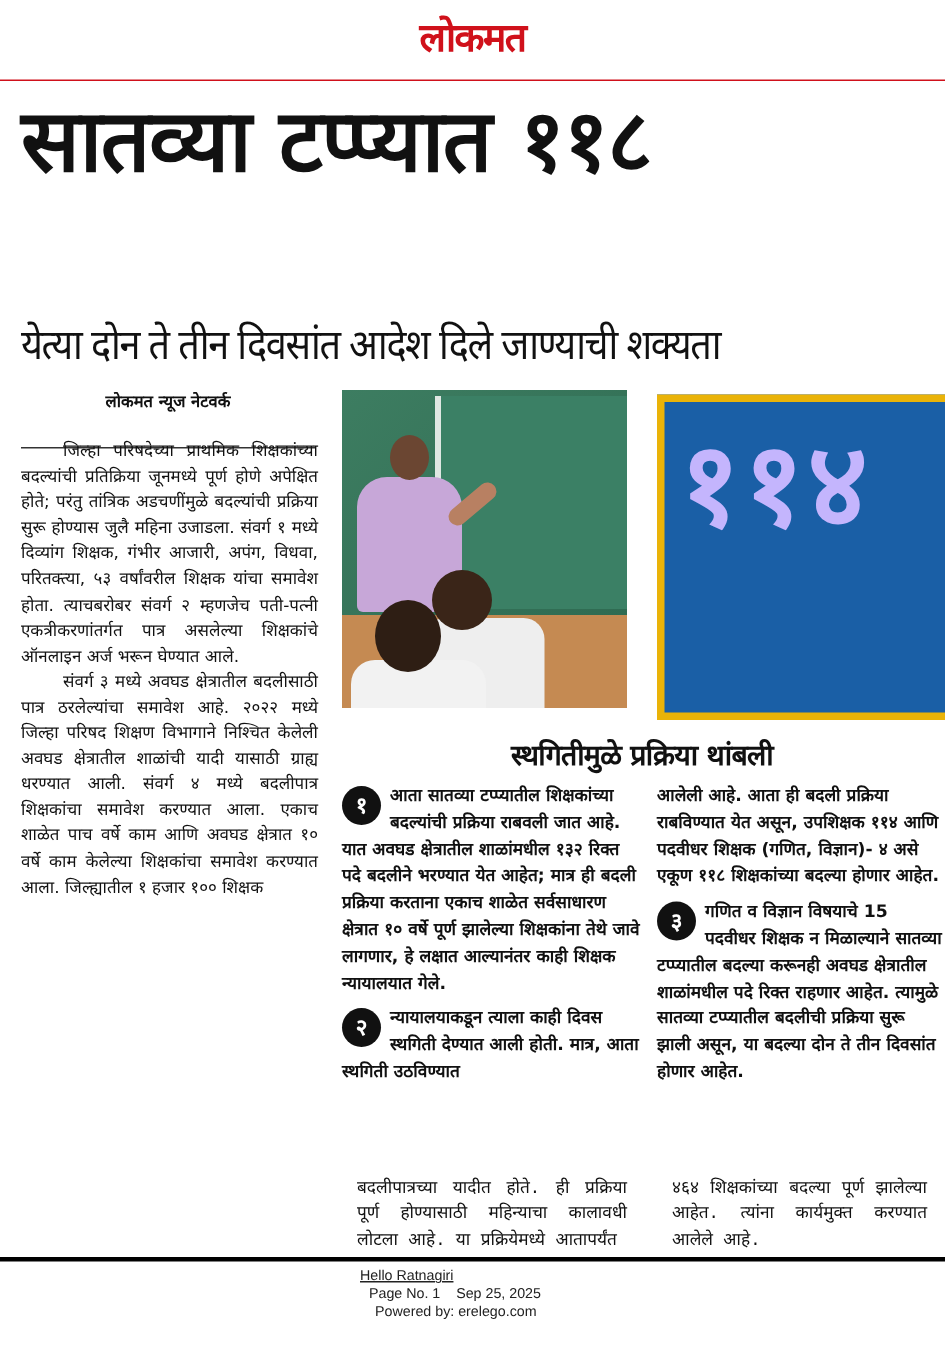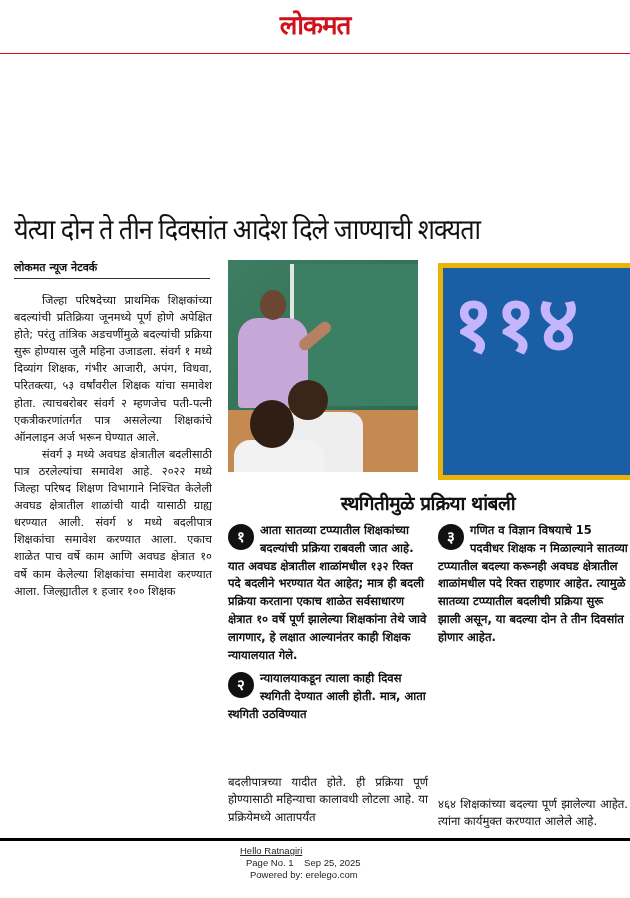--- a/index.html
+++ b/index.html
@@ -2,21 +2,21 @@
 <html><head>
   <meta charset="utf-8">
   <style>
     html, body { margin: 0; padding: 0; background: #ffffff; }
     body { width: 630px; height: 898px; position: relative; overflow: hidden; font-family: "DejaVu Sans", sans-serif; color: #111; }
     .masthead { position: absolute; left: 0; top: 0; width: 580px; height: 54px; }
     .logo { position: absolute; left: 0; width: 630px; top: 6px; text-align: center; color: #d0111b; font-weight: bold; font-size: 26px; font-family: "DejaVu Serif", serif; letter-spacing: -1px; }
     .red-rule { position: absolute; left: 0; top: 53px; width: 630px; height: 1px; background: #d0111b; }
     .headline { position: absolute; left: 14px; top: 60px; width: 610px; font-weight: bold; font-size: 58px; line-height: 68px; letter-spacing: -1px; }
     .subheadline { position: absolute; left: 14px; top: 212px; width: 610px; font-size: 28px; line-height: 36px; font-family: "DejaVu Sans Condensed", "DejaVu Sans", sans-serif; letter-spacing: -1px; transform: scaleX(0.9); transform-origin: left; }
-    .byline { position: absolute; left: 14px; top: 259px; width: 196px; font-size: 11px; font-weight: bold; padding-bottom: 4px; border-bottom: 1px solid #333; }
+    .byline { position: absolute; left: 14px; top: 259px; width: 196px; text-align: center; font-size: 11px; font-weight: bold; padding-bottom: 24px; border-bottom: 1px solid #333; }
     .col1 { position: absolute; left: 14px; top: 292px; width: 198px; font-size: 11.3px; line-height: 17.1px; text-align: justify; }
     .col1 p { margin: 0; }
     .col1 p.indent { text-indent: 28px; }
     .dateline { font-weight: bold; }
     .photo { position: absolute; left: 228px; top: 260px; width: 190px; height: 212px; overflow: hidden; background: #3f7a5e; }
     .board { position: absolute; left: 0; top: 0; width: 190px; height: 150px; background: linear-gradient(135deg, #3d7d61, #2f6b52); }
     .board-frame { position: absolute; left: 62px; top: 4px; width: 128px; height: 142px; background: #3b8065; border-left: 4px solid #dfe7e2; }
     .wall { position: absolute; left: 0; top: 150px; width: 190px; height: 62px; background: #c58a52; }
     .teacher-shirt { position: absolute; left: 10px; top: 58px; width: 70px; height: 90px; background: #c7a7d8; border-radius: 20px 20px 4px 4px; }
     .teacher-head { position: absolute; left: 32px; top: 30px; width: 26px; height: 30px; background: #6b4632; border-radius: 50%; }
@@ -28,37 +28,38 @@
     .infobox { position: absolute; left: 438px; top: 263px; width: 189px; height: 207px; background: #1a5fa6; color: #c4b5fd; border: 5px solid #eab308; }
     .infobox .big { position: absolute; left: 10px; top: 6px; font-size: 78px; font-weight: bold; line-height: 100px; letter-spacing: 2px; }
     .infobox .txt { position: absolute; left: 14px; top: 125px; width: 168px; font-size: 11.5px; font-weight: bold; line-height: 16px; }
     .section-head { position: absolute; left: 228px; top: 490px; width: 400px; text-align: center; font-size: 19px; font-weight: bold; letter-spacing: -0.5px; }
     .col2, .col3 { position: absolute; top: 522px; font-size: 11.5px; line-height: 17.8px; font-weight: bold; }
     .col2 { left: 228px; width: 200px; }
     .col3 { left: 438px; width: 190px; }
     .col2 p, .col3 p { margin: 0 0 6px 0; }
     .num-badge { float: left; width: 26px; height: 26px; border-radius: 50%; background: #111; color: #fff; text-align: center; line-height: 26px; font-size: 15px; font-weight: bold; margin: 2px 6px 0 0; }
     .col2b { position: absolute; left: 228px; top: 774px; width: 200px; font-size: 11.5px; line-height: 17.3px; text-align: justify; }
-    .col3b { position: absolute; left: 438px; top: 796px; width: 190px; font-size: 11.5px; line-height: 17.3px; text-align: justify; }
-    .col2b p, .col3b p { margin: 0; }
+    .col3b { position: absolute; left: 438px; top: 774px; width: 190px; font-size: 11.5px; line-height: 17.3px; text-align: justify; }
+    .col2b p, .col3b p { margin: 10px; font-family: Liberation Mono, monospace; }
     .bottom-rule { position: absolute; left: 0; top: 838px; width: 630px; height: 3px; background: #000; }
     .footer { position: absolute; left: 0; top: 845px; width: 630px; font-family: "Liberation Sans", sans-serif; font-size: 9.5px; line-height: 12px; color: #222; }
     .footer .l1 { position: absolute; left: 240px; top: 0; text-decoration: underline; }
     .footer .l2 { position: absolute; left: 246px; top: 12px; }
     .footer .l3 { position: absolute; left: 250px; top: 24px; }
   </style>
 </head>
 <body>
 
 <div class="masthead">
   <div class="logo">लोकमत</div>
   <div class="red-rule"></div>
 </div>
 
 <div class="headline">
+  <div>सातव्या टप्प्यात ११८</div>
 </div>
 
 <div class="subheadline">येत्या दोन ते तीन दिवसांत आदेश दिले जाण्याची शक्यता</div>
 
 <div class="byline">लोकमत न्यूज नेटवर्क</div>
 
 <div class="col1">
   <p class="indent">जिल्हा परिषदेच्या प्राथमिक शिक्षकांच्या बदल्यांची प्रतिक्रिया जूनमध्ये पूर्ण होणे अपेक्षित होते; परंतु तांत्रिक अडचणींमुळे बदल्यांची प्रक्रिया सुरू होण्यास जुलै महिना उजाडला. संवर्ग १ मध्ये दिव्यांग शिक्षक, गंभीर आजारी, अपंग, विधवा, परितक्त्या, ५३ वर्षांवरील शिक्षक यांचा समावेश होता. त्याचबरोबर संवर्ग २ म्हणजेच पती-पत्नी एकत्रीकरणांतर्गत पात्र असलेल्या शिक्षकांचे ऑनलाइन अर्ज भरून घेण्यात आले.</p>
   <p class="indent">संवर्ग ३ मध्ये अवघड क्षेत्रातील बदलीसाठी पात्र ठरलेल्यांचा समावेश आहे. २०२२ मध्ये जिल्हा परिषद शिक्षण विभागाने निश्चित केलेली अवघड क्षेत्रातील शाळांची यादी यासाठी ग्राह्य धरण्यात आली. संवर्ग ४ मध्ये बदलीपात्र शिक्षकांचा समावेश करण्यात आला. एकाच शाळेत पाच वर्षे काम आणि अवघड क्षेत्रात १० वर्षे काम केलेल्या शिक्षकांचा समावेश करण्यात आला. जिल्ह्यातील १ हजार १०० शिक्षक</p>
 </div>
@@ -81,20 +82,21 @@
 </div>
 
 <div class="section-head">स्थगितीमुळे प्रक्रिया थांबली</div>
 
 <div class="col2">
   <p><span class="num-badge">१</span><span>आता सातव्या टप्प्यातील शिक्षकांच्या बदल्यांची प्रक्रिया राबवली जात आहे. यात अवघड क्षेत्रातील शाळांमधील १३२ रिक्त पदे बदलीने भरण्यात येत आहेत; मात्र ही बदली प्रक्रिया करताना एकाच शाळेत सर्वसाधारण क्षेत्रात १० वर्षे पूर्ण झालेल्या शिक्षकांना तेथे जावे लागणार, हे लक्षात आल्यानंतर काही शिक्षक न्यायालयात गेले.</span></p>
   <p><span class="num-badge">२</span><span>न्यायालयाकडून त्याला काही दिवस स्थगिती देण्यात आली होती. मात्र, आता स्थगिती उठविण्यात</span></p>
 </div>
 
 <div class="col3">
+  <p>आलेली आहे. आता ही बदली प्रक्रिया राबविण्यात येत असून, उपशिक्षक ११४ आणि पदवीधर शिक्षक (गणित, विज्ञान)- ४ असे एकूण ११८ शिक्षकांच्या बदल्या होणार आहेत.</p>
   <p><span class="num-badge">३</span><span>गणित व विज्ञान विषयाचे 15 पदवीधर शिक्षक न मिळाल्याने सातव्या टप्प्यातील बदल्या करूनही अवघड क्षेत्रातील शाळांमधील पदे रिक्त राहणार आहेत.  त्यामुळे सातव्या टप्प्यातील बदलीची प्रक्रिया सुरू झाली असून, या बदल्या दोन ते तीन दिवसांत होणार आहेत.</span></p>
 </div>
 
 <div class="col2b">
   <p>बदलीपात्रच्या यादीत होते. ही प्रक्रिया पूर्ण होण्यासाठी महिन्याचा कालावधी लोटला आहे. या प्रक्रियेमध्ये आतापर्यंत</p>
 </div>
 
 <div class="col3b">
   <p>४६४ शिक्षकांच्या बदल्या पूर्ण झालेल्या आहेत. त्यांना कार्यमुक्त करण्यात आलेले आहे.</p>
 </div>

